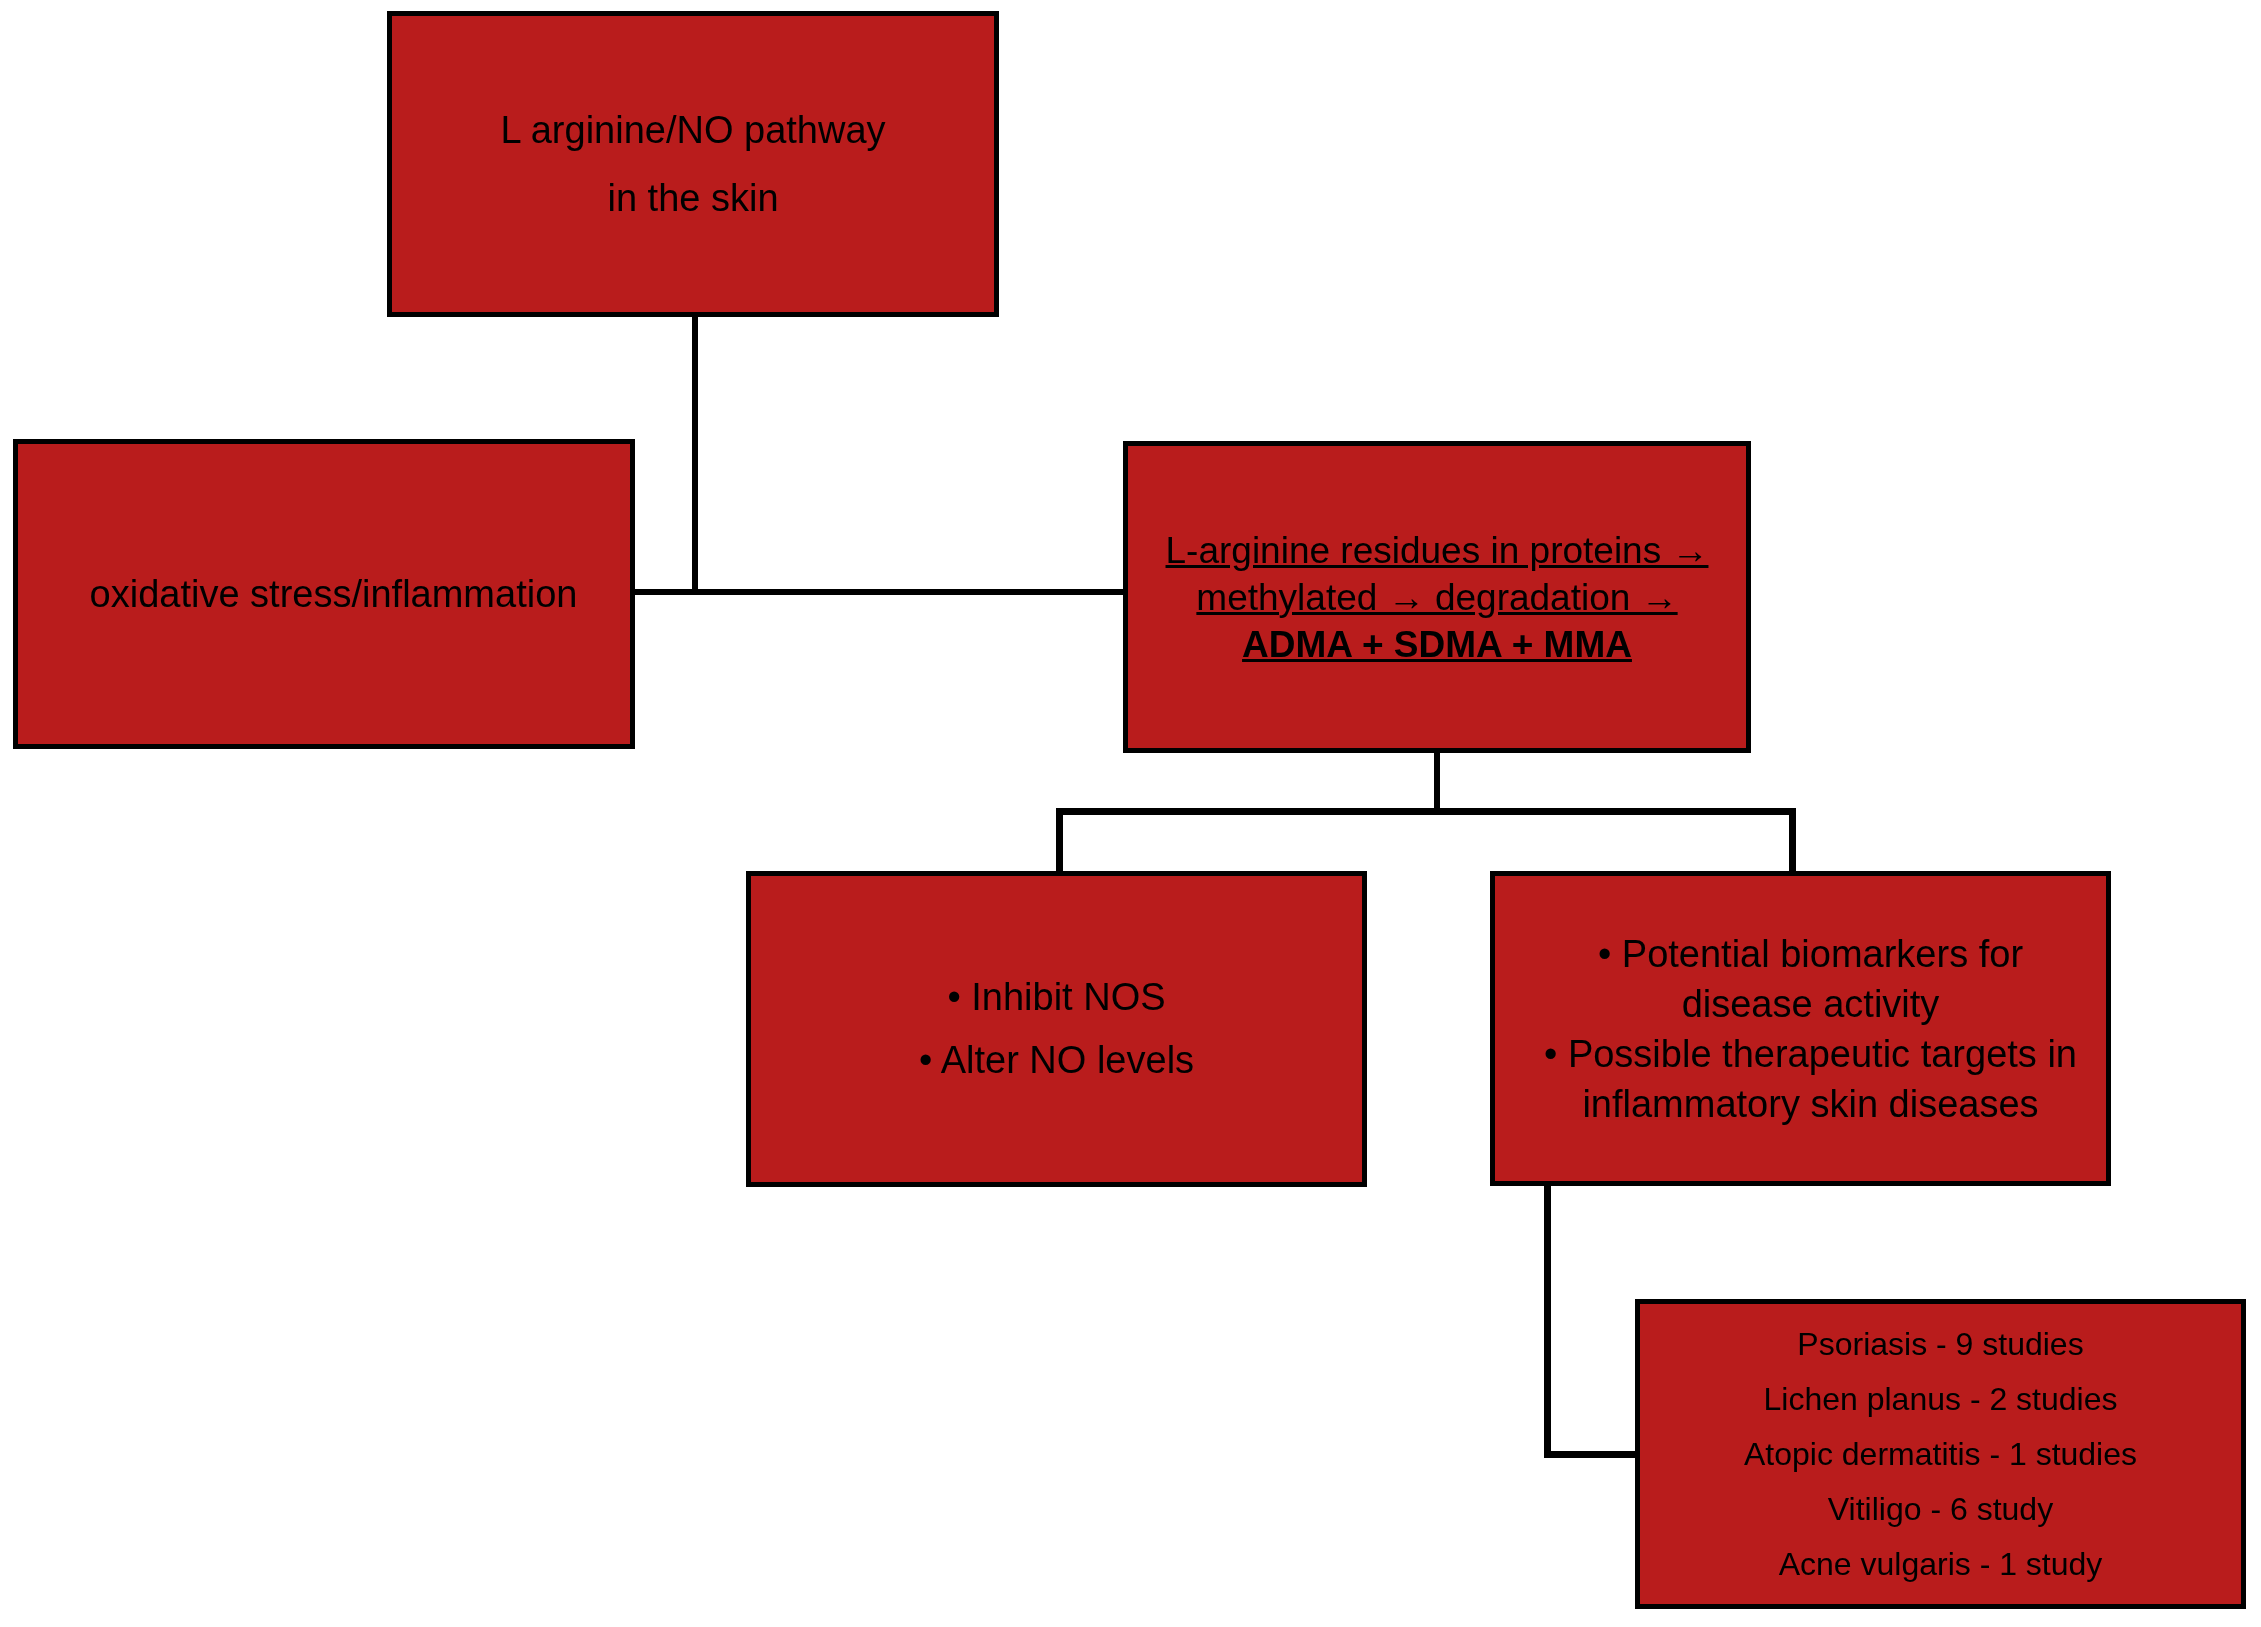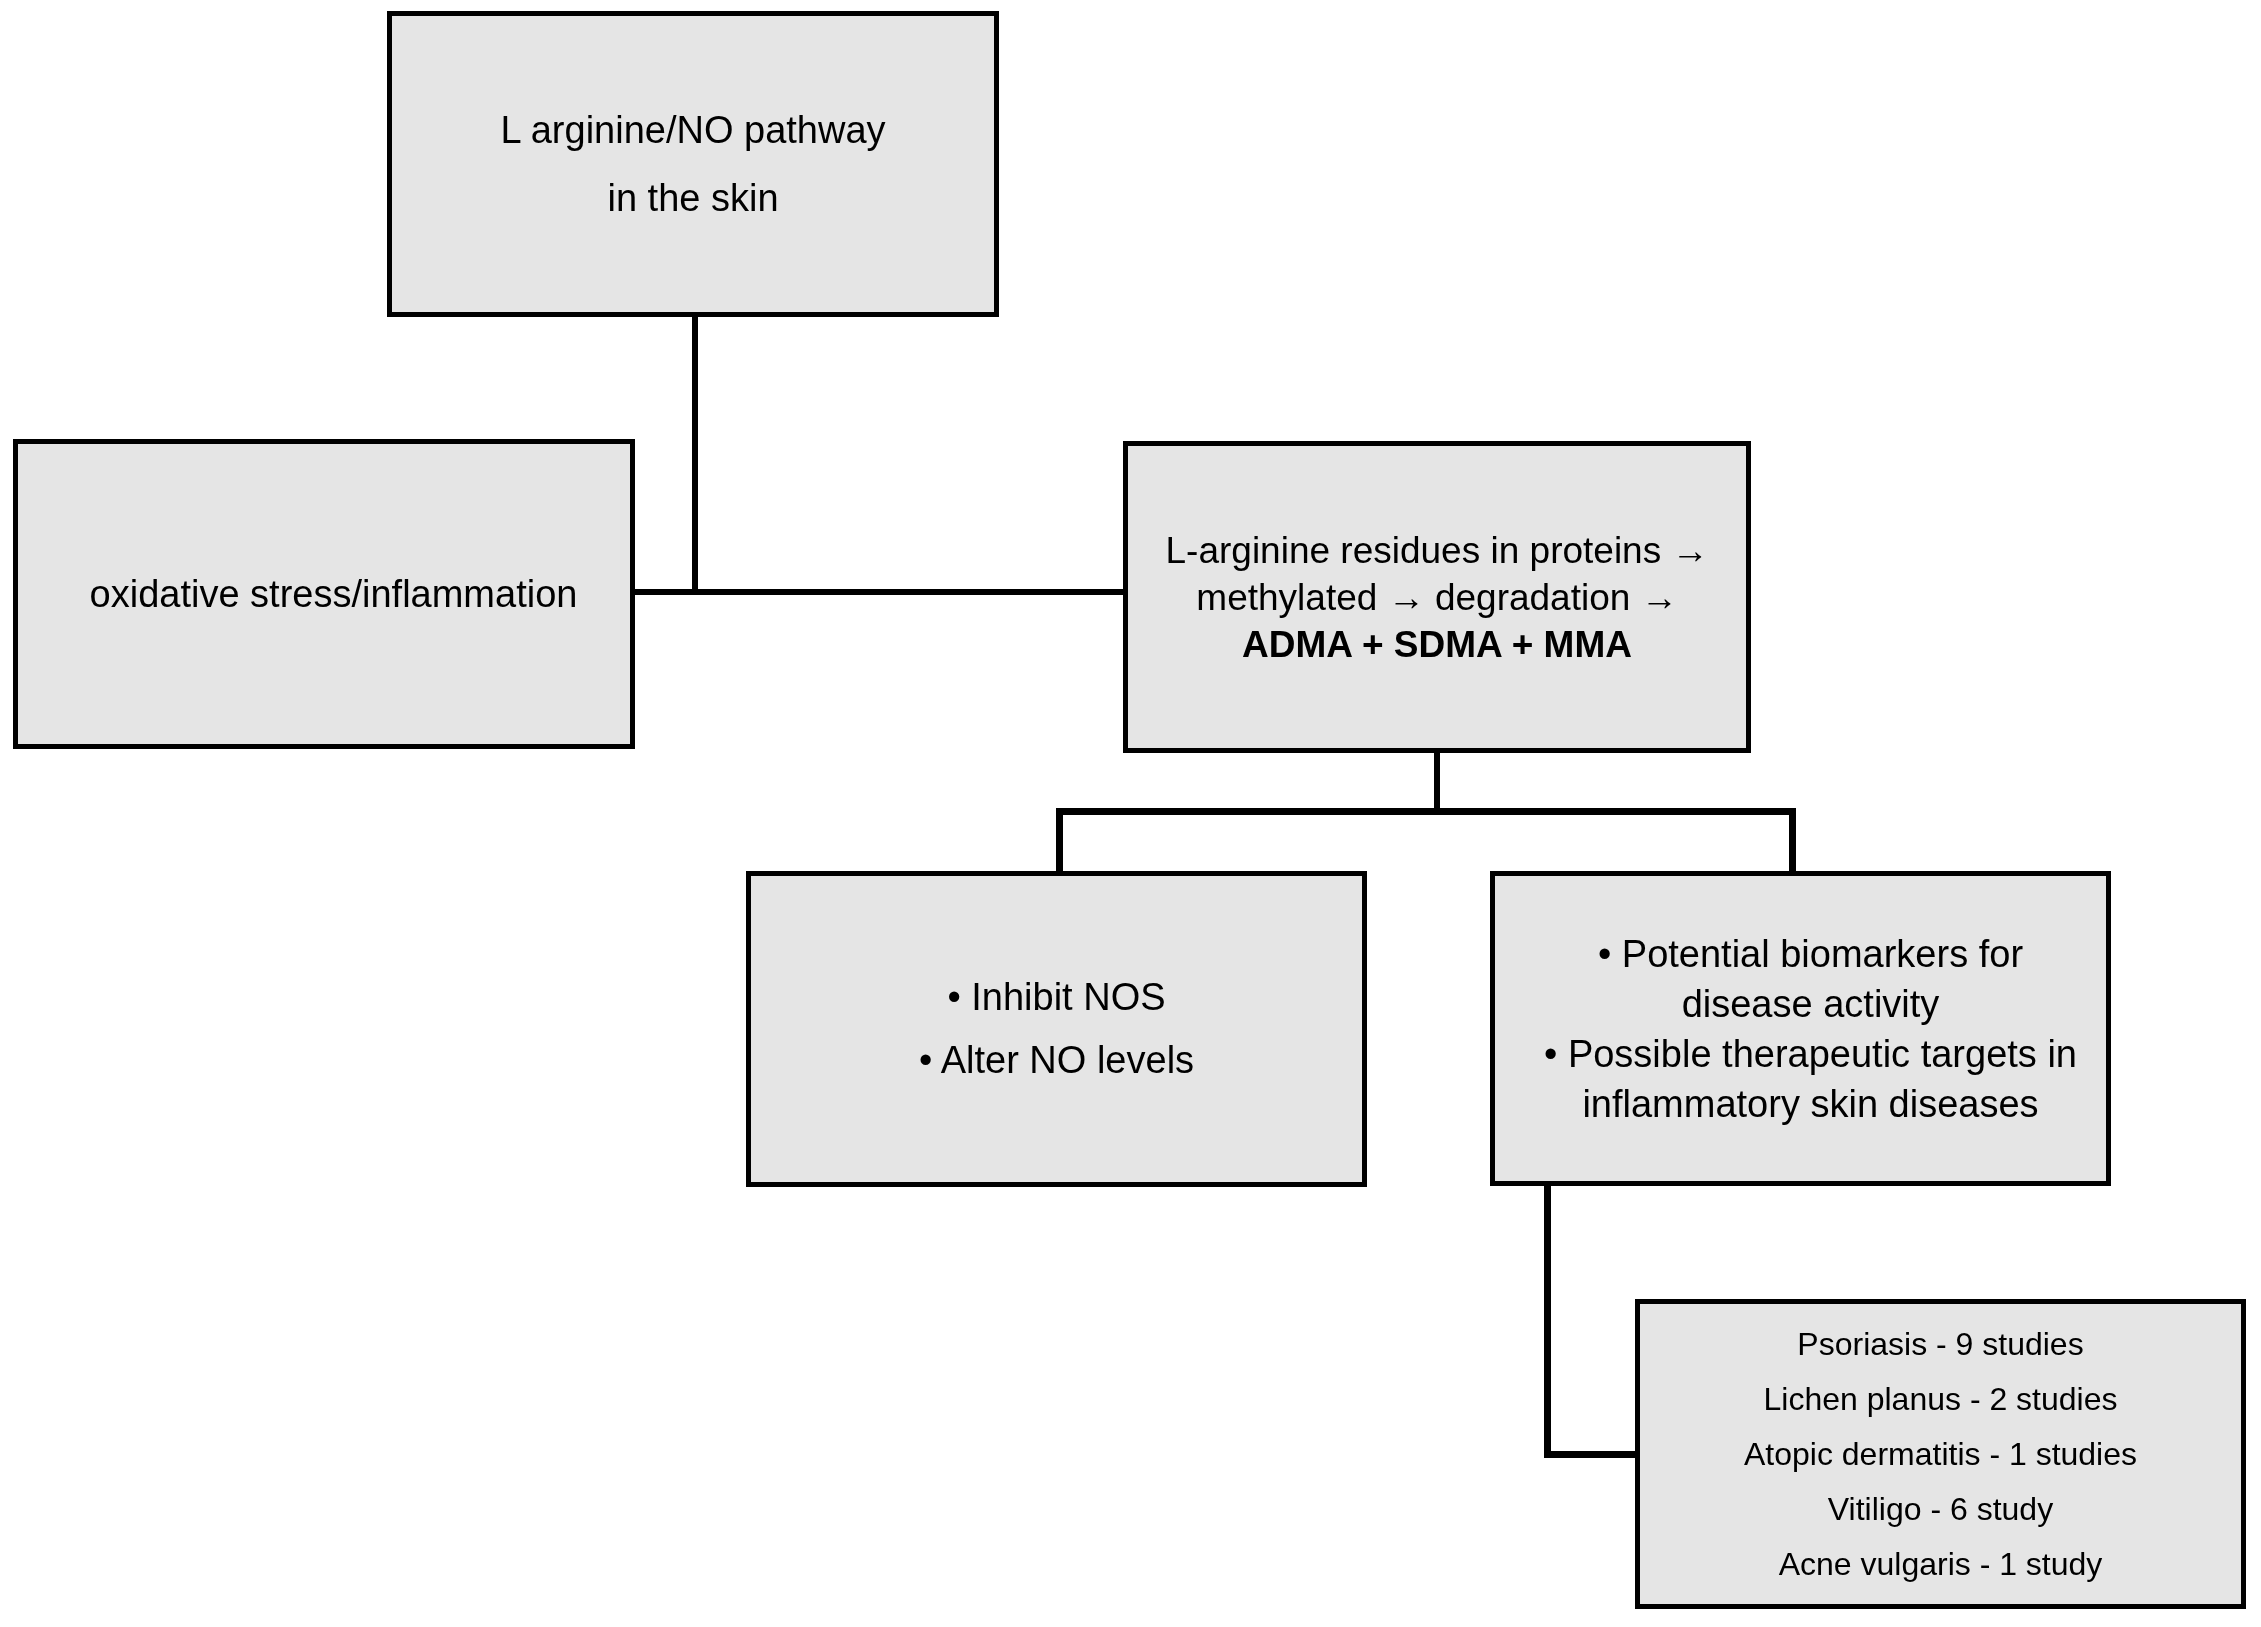--- a/index.html
+++ b/index.html
@@ -14,41 +14,41 @@
     height: 1628px;
     background: #ffffff;
     font-family: "Liberation Sans", sans-serif;
     color: #000000;
     overflow: hidden;
   }
   .node {
     position: absolute;
     box-sizing: border-box;
     border: 5.9px solid #000000;
-    background: #e5e5e5;
+    background: #b91c1c;
     display: flex;
     align-items: center;
     justify-content: center;
     text-align: center;
     z-index: 2;
   }
   .node .txt {
     width: 100%;
     padding: 0 13.2px;
     box-sizing: border-box;
   }
   .line {
     position: absolute;
     background: #000000;
     z-index: 1;
   }
   
   #node-pathway      { left: 387px;  top: 11px;   width: 612px; height: 306px; }
   #node-oxidative    { left: 12.5px;   top: 439px;  width: 622px; height: 310px; }
-  #node-adma         { left: 1123px; top: 441px;  width: 628px; height: 312px; }
+  #node-adma         { left: 1123px; top: 441px;  width: 628px; height: 312px; text-decoration: underline; }
   #node-nos          { left: 746px; top: 871px; width: 621px; height: 316px; }
   #node-biomarkers   { left: 1490px; top: 871px; width: 621px; height: 315px; }
   #node-diseases     { left: 1635px; top: 1299px; width: 611px; height: 310px; }
 
   
   .t-pathway   { font-size: 38px; line-height: 68px; }
   .t-oxidative { font-size: 38px; line-height: 47px; margin-left: 20px; }
   .t-adma      { font-size: 37px; line-height: 47px; }
   .t-adma .bold { font-weight: bold; }
   .t-nos       { font-size: 38px; line-height: 63px; }

